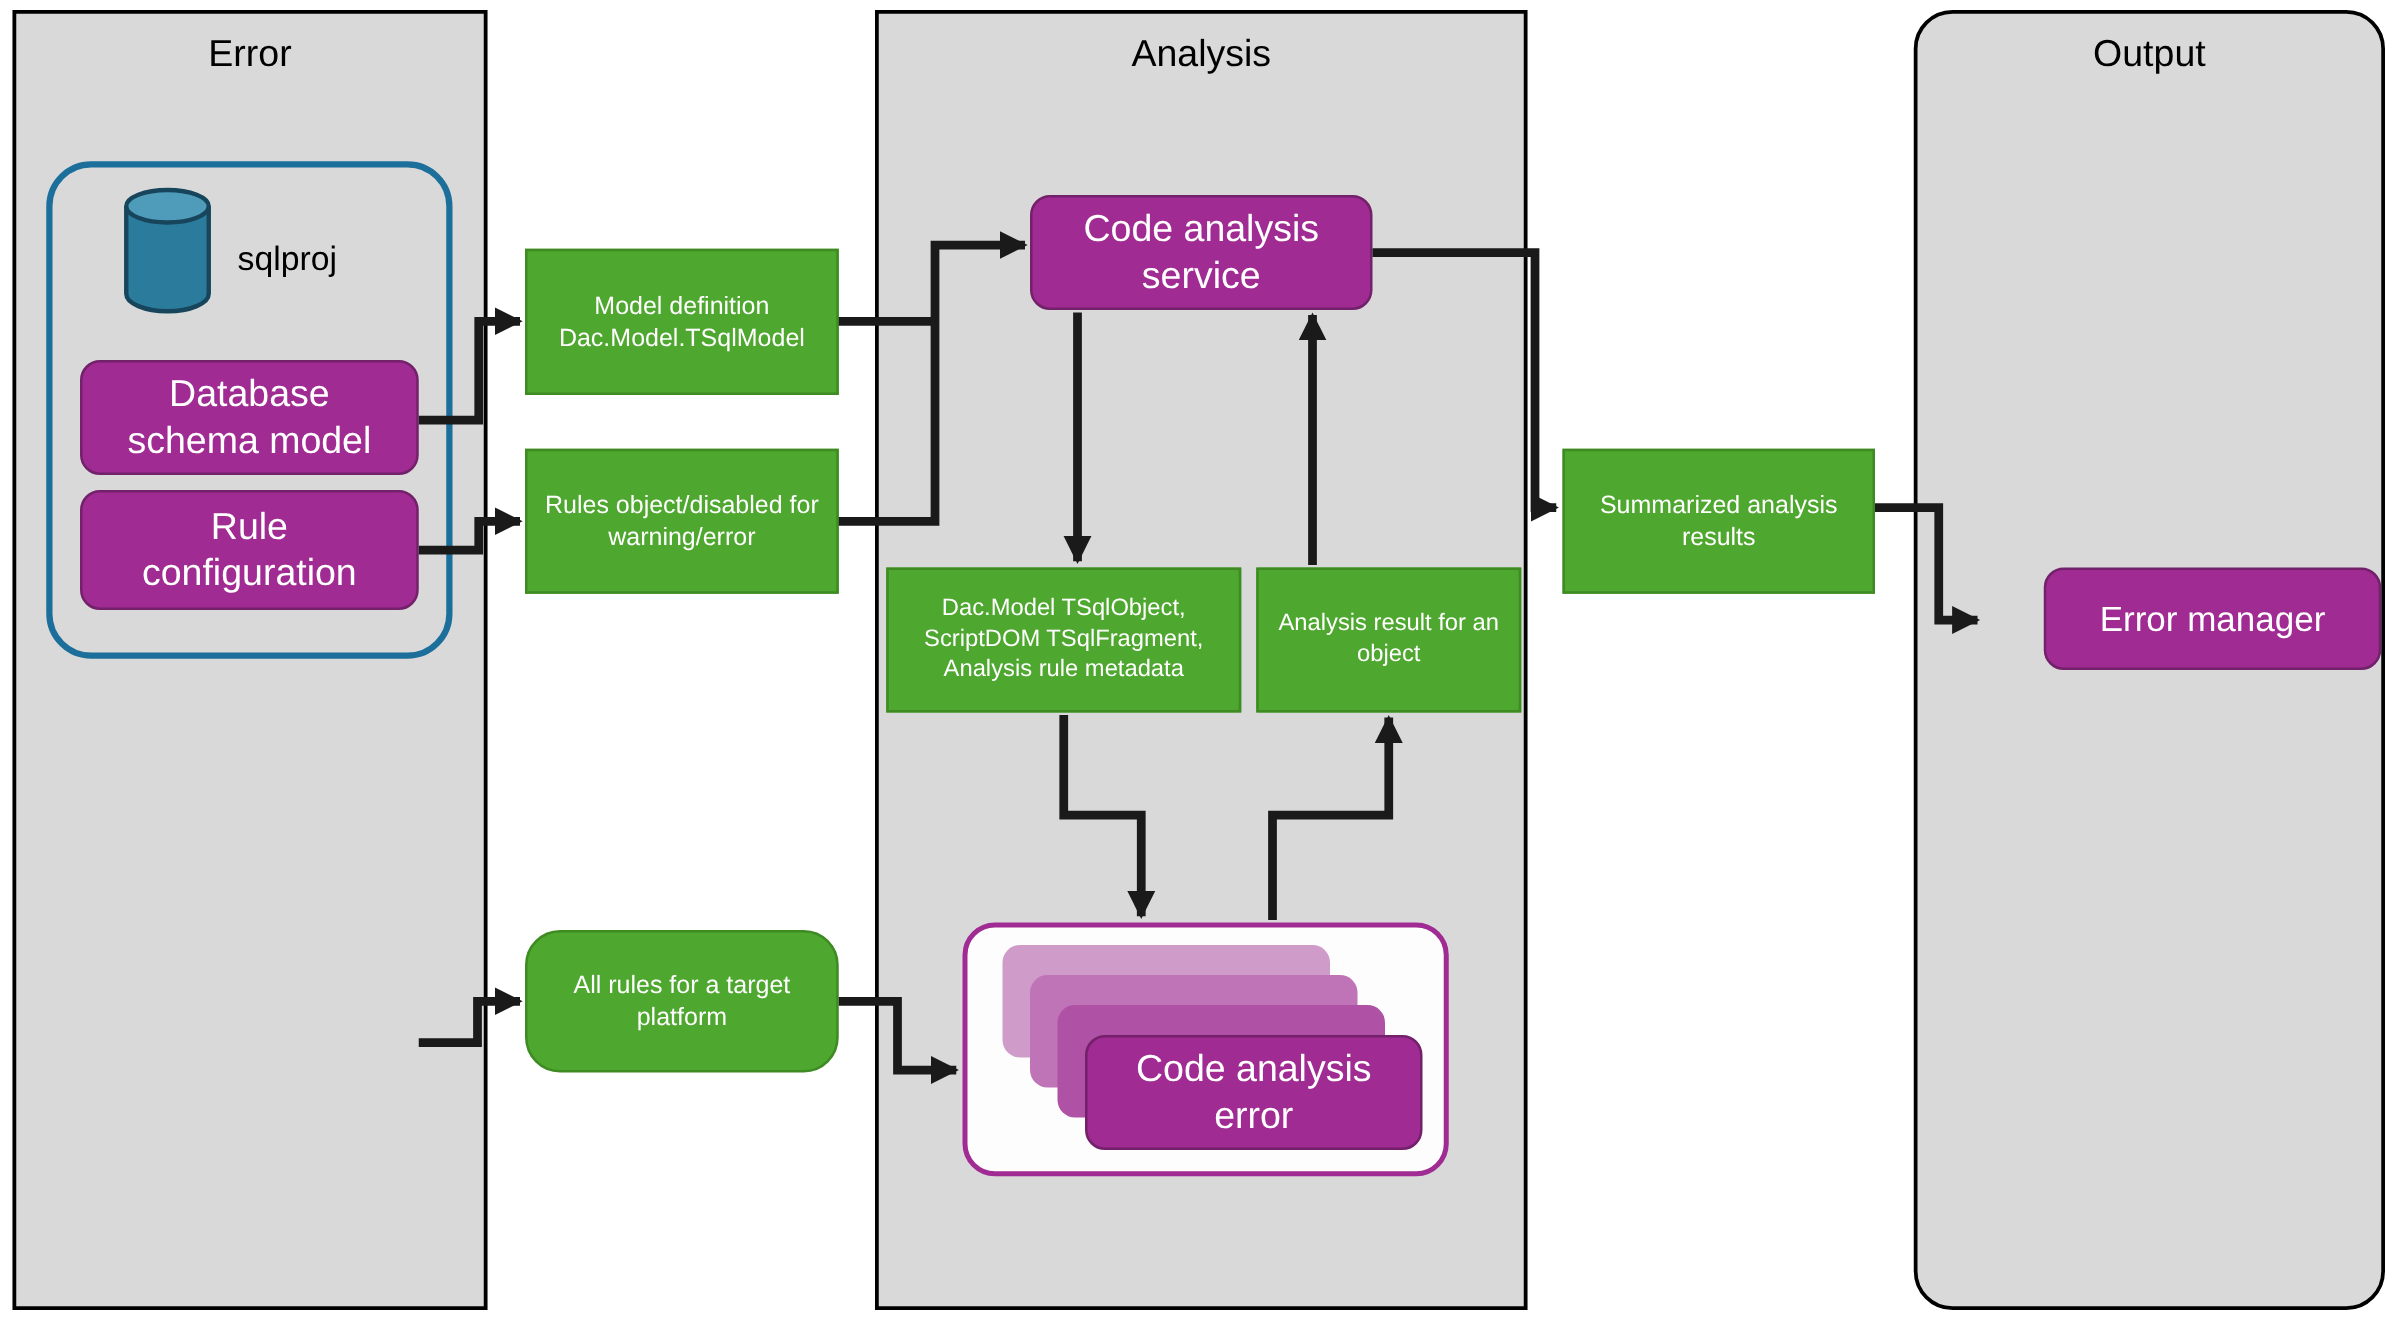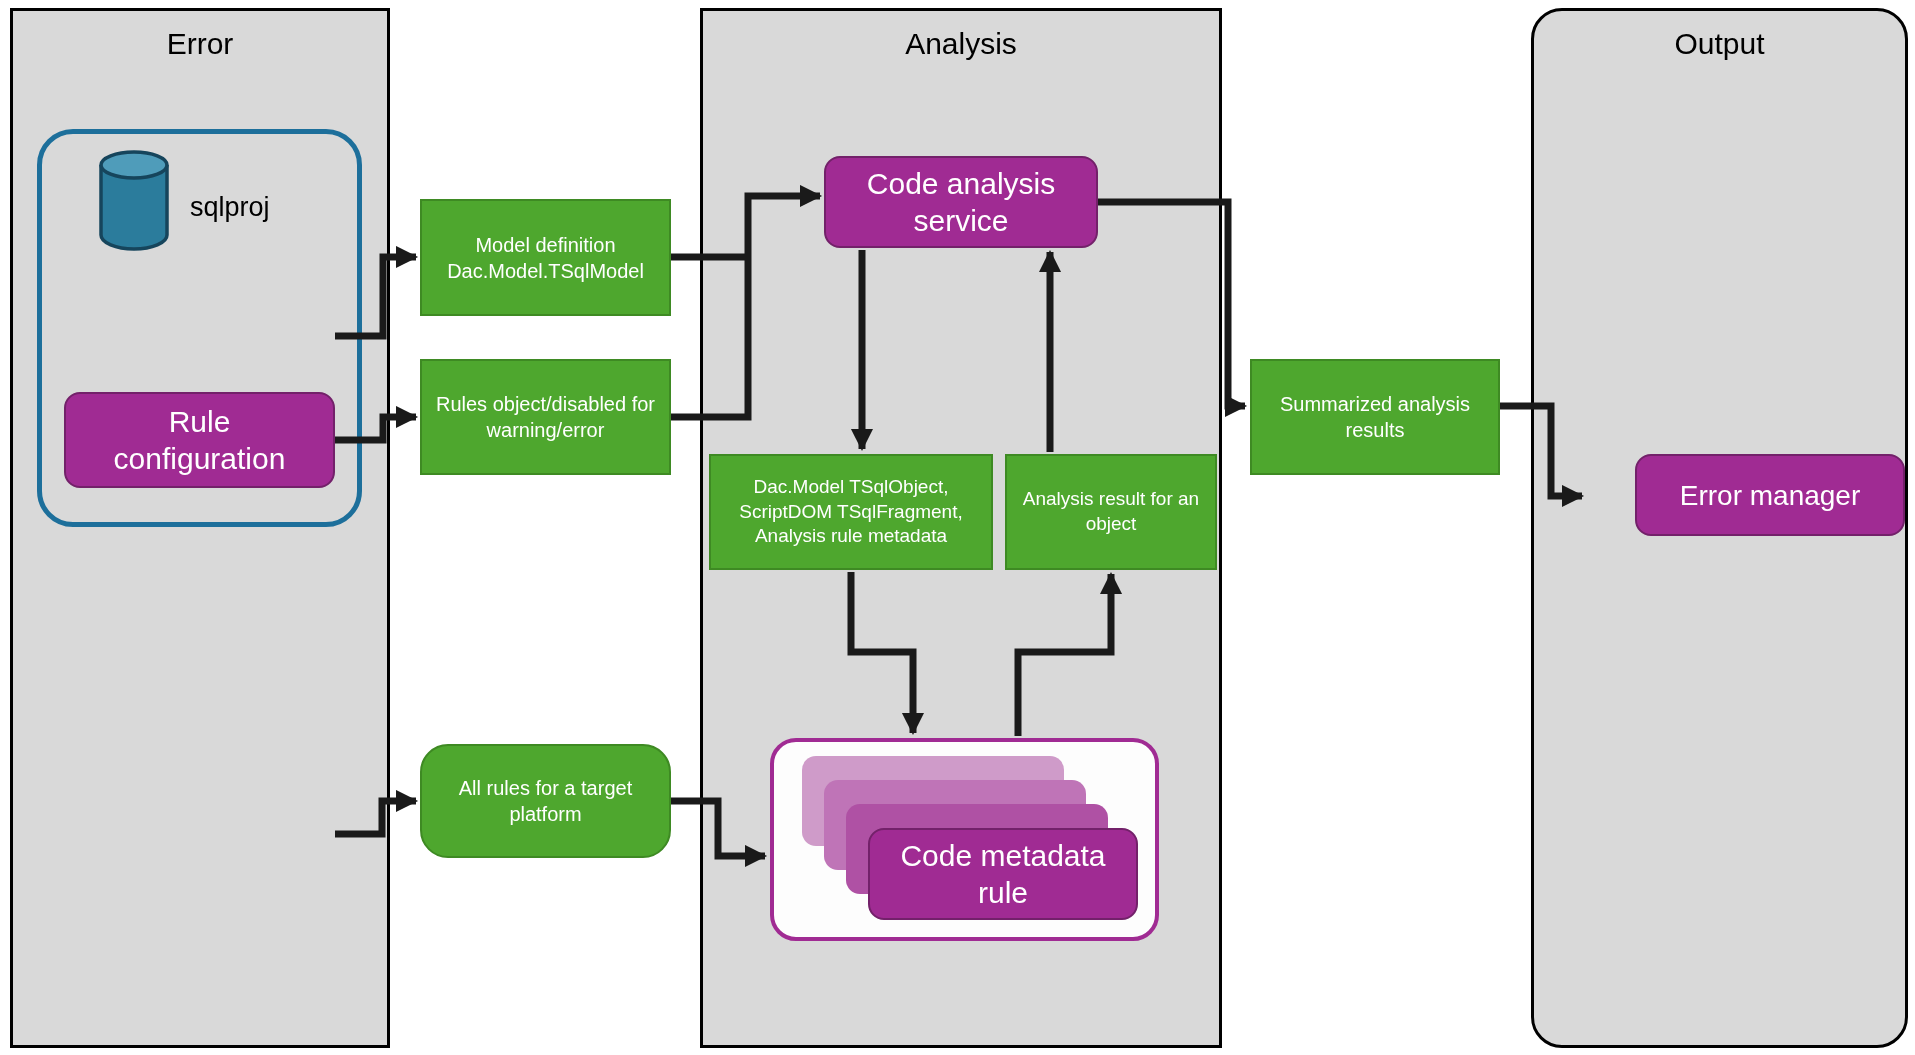--- a/index.html
+++ b/index.html
@@ -144,35 +144,36 @@
   </div>
 
   <div class="blue-group"></div>
 
   <svg class="cylinder" width="80" height="106" viewBox="0 0 80 106">
     <path d="M7 17 L7 87 A33 14 0 0 0 73 87 L73 17" fill="#2B7C9C" stroke="#16455C" stroke-width="3.5"></path>
     <ellipse cx="40" cy="17" rx="33" ry="13" fill="#4F9CBA" stroke="#16455C" stroke-width="3.5"></ellipse>
   </svg>
   <div class="sqlproj-label">sqlproj</div>
 
+  <div class="node purple n-dbschema">Database schema model</div>
   <div class="node purple n-rulecfg">Rule configuration</div>
 
   <div class="node green n-modeldef">Model definition Dac.Model.TSqlModel</div>
   <div class="node green n-rulesen">Rules object/disabled for warning/error</div>
   <div class="node green n-allrules">All rules for a target platform</div>
 
   <div class="node purple n-service">Code analysis service</div>
   <div class="node green n-metadata">Dac.Model TSqlObject, ScriptDOM TSqlFragment, Analysis rule metadata</div>
   <div class="node green n-result">Analysis result for an object</div>
 
   <div class="rule-container">
     <div class="ghost g1"></div>
     <div class="ghost g2"></div>
     <div class="ghost g3"></div>
-    <div class="node purple solid-rule">Code metadata rule</div>
+    <div class="node purple solid-rule">Code analysis error</div>
   </div>
 
   <div class="node green n-summarized">Summarized analysis results</div>
   <div class="node purple n-errormgr">Error manager</div>
 
   <svg class="arrows" viewBox="0 0 1915 1055">
     <defs>
       <marker id="ah" markerWidth="4" markerHeight="4" refX="2.9" refY="1.6" orient="auto" markerUnits="strokeWidth">
         <path d="M0,0 L3.2,1.6 L0,3.2 Z" fill="#1a1a1a"></path>
       </marker>

